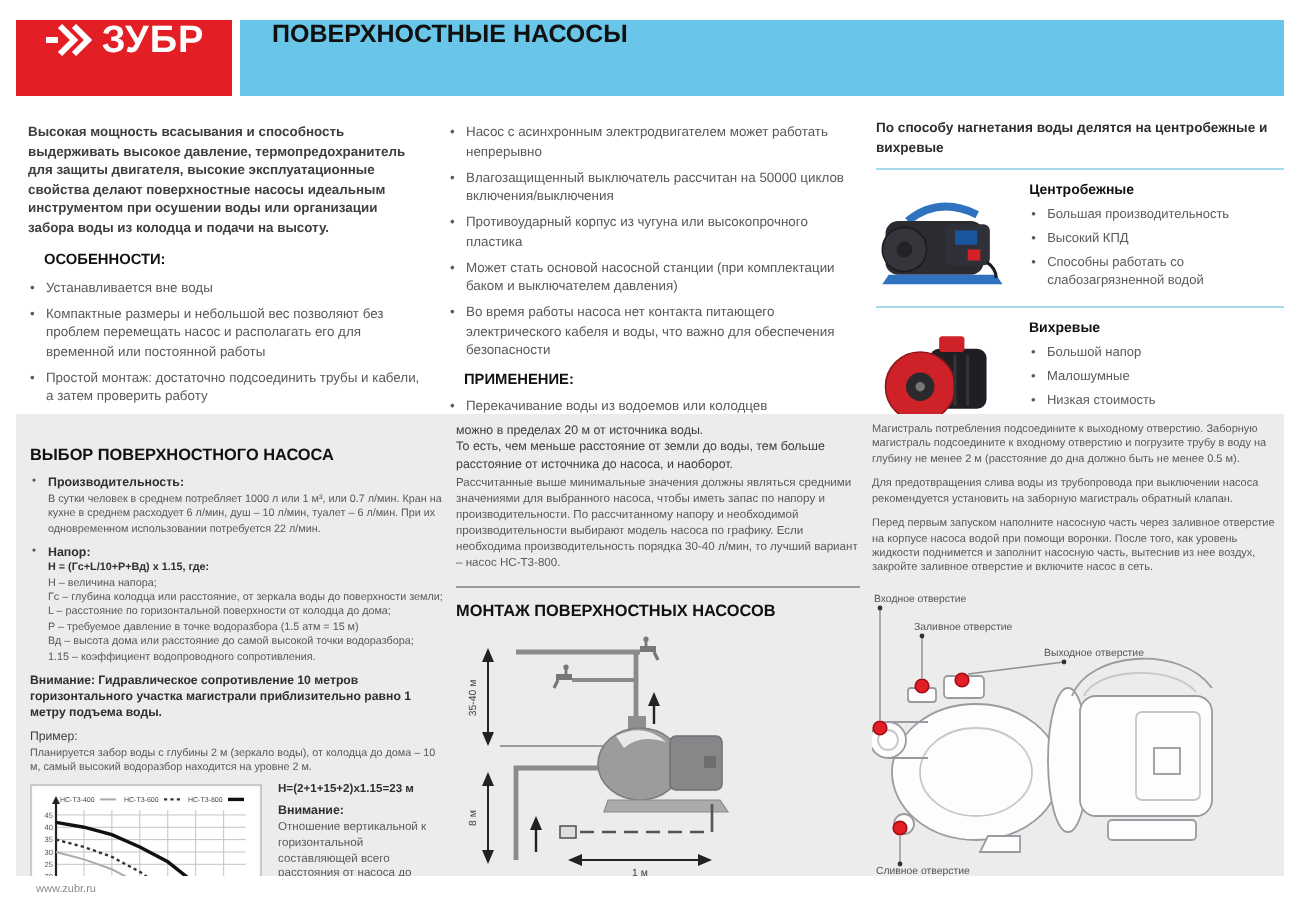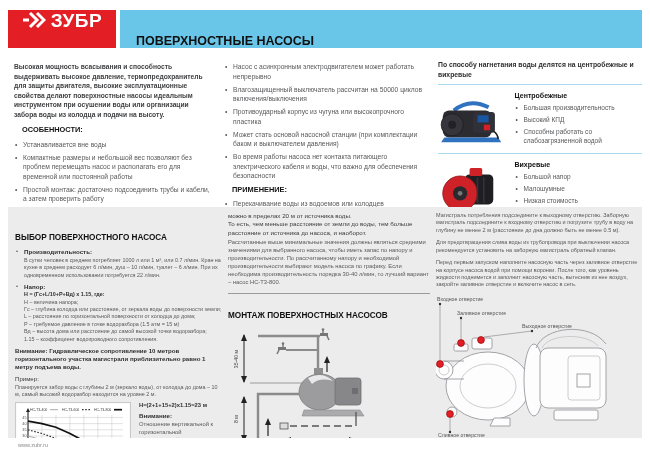--- a/index.html
+++ b/index.html
@@ -7,21 +7,21 @@
        font-family:"Liberation Sans","DejaVu Sans",sans-serif;color:#58595b;}
   .abs{position:absolute}
   svg{display:block}
   svg text{font-family:"Liberation Sans","DejaVu Sans",sans-serif}
 
   
   .logo{left:8px;top:10px;width:108px;height:38px;background:#e31e24;display:flex;
         justify-content:center;gap:5px}
   .logo .lt{color:#fff;font-weight:bold;font-size:19px;letter-spacing:.5px}
   .titlebar{left:120px;top:10px;width:522px;height:38px;background:#69c6e9;display:flex;
-        align-items:flex-end;padding-left:16px;box-sizing:border-box}
+        align-items:flex-start;padding-left:16px;box-sizing:border-box}
   .titlebar .tt{font-size:12.5px;font-weight:bold;color:#101010}
 
   
   .col{position:absolute;top:62px;width:199px;font-size:6.7px;line-height:1.42;color:#58595b}
   .col1{left:14px}.col2{left:224px}.col3{left:438px;width:204px;top:60px}
   .intro{font-weight:bold;color:#3e3f41;margin:0 0 6px 0}
   .sub{font-size:7.4px;color:#111;margin:4px 0 4px 8px;font-weight:bold}
   ul.b{list-style:none;margin:0;padding:0}
   ul.b li{position:relative;padding-left:9px;margin-bottom:3.5px}
   ul.b li::before{content:"•";position:absolute;left:1px;top:0}
@@ -32,21 +32,21 @@
   .type-info{font-size:6.5px}
   .type-title{font-weight:bold;color:#111;font-size:7px;margin-bottom:2px}
   .type-info ul.b li{margin-bottom:2.5px}
 
   
   .panel{position:absolute;left:8px;top:207px;width:634px;height:231px;background:#ececec;overflow:hidden}
   .pcol{position:absolute;font-size:5.8px;line-height:1.36;color:#58595b}
   .pcol1{left:7px;top:9px;width:208px}
   .pcol2{left:220px;top:5px;width:202px}
   .pcol3{left:428px;top:5px;width:204px}
-  .pheading{font-size:8.2px;font-weight:bold;color:#111;margin:16px 0 5px 0}
+  .pheading{font-size:8.2px;font-weight:bold;color:#111;margin:6px 0 5px 0}
   .blbl{font-weight:bold;color:#2e2f31;font-size:6.2px}
   .fline{font-size:5.4px}
   .fbold{font-weight:bold;color:#2e2f31}
   .note{font-weight:bold;color:#2e2f31;font-size:6.1px;margin:4px 0 3px 0;line-height:1.35}
   .plain-lbl{color:#3a3b3d;font-size:6.1px;margin:2px 0 1px 0}
   .chart-row{display:flex;gap:8px;margin-top:4px}
   .chart-box{background:#fafafa;border:1px solid #c9c9c9;padding:1px}
   .chart-side{width:80px;font-size:5.8px}
   .result{color:#2e2f31;font-weight:bold;margin-bottom:2px}
   .cont1{color:#3a3b3d;font-size:6.2px;margin:0}

